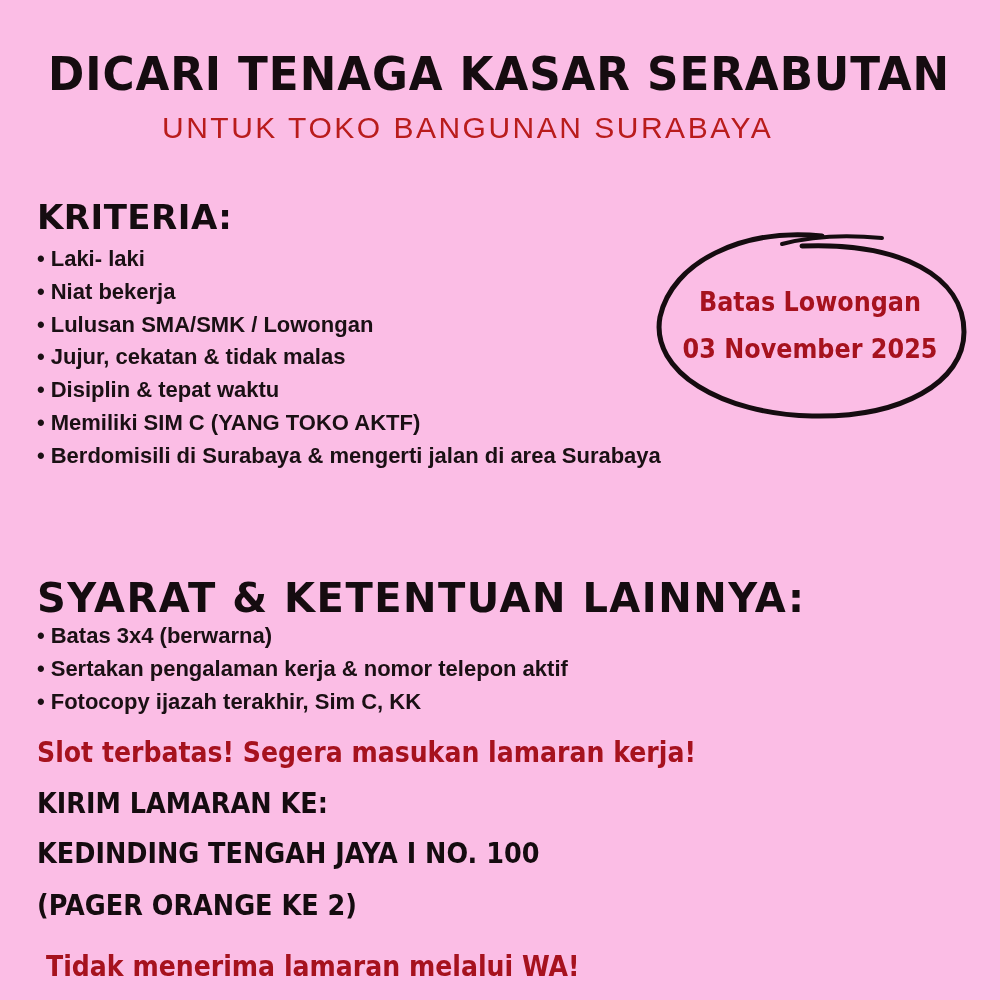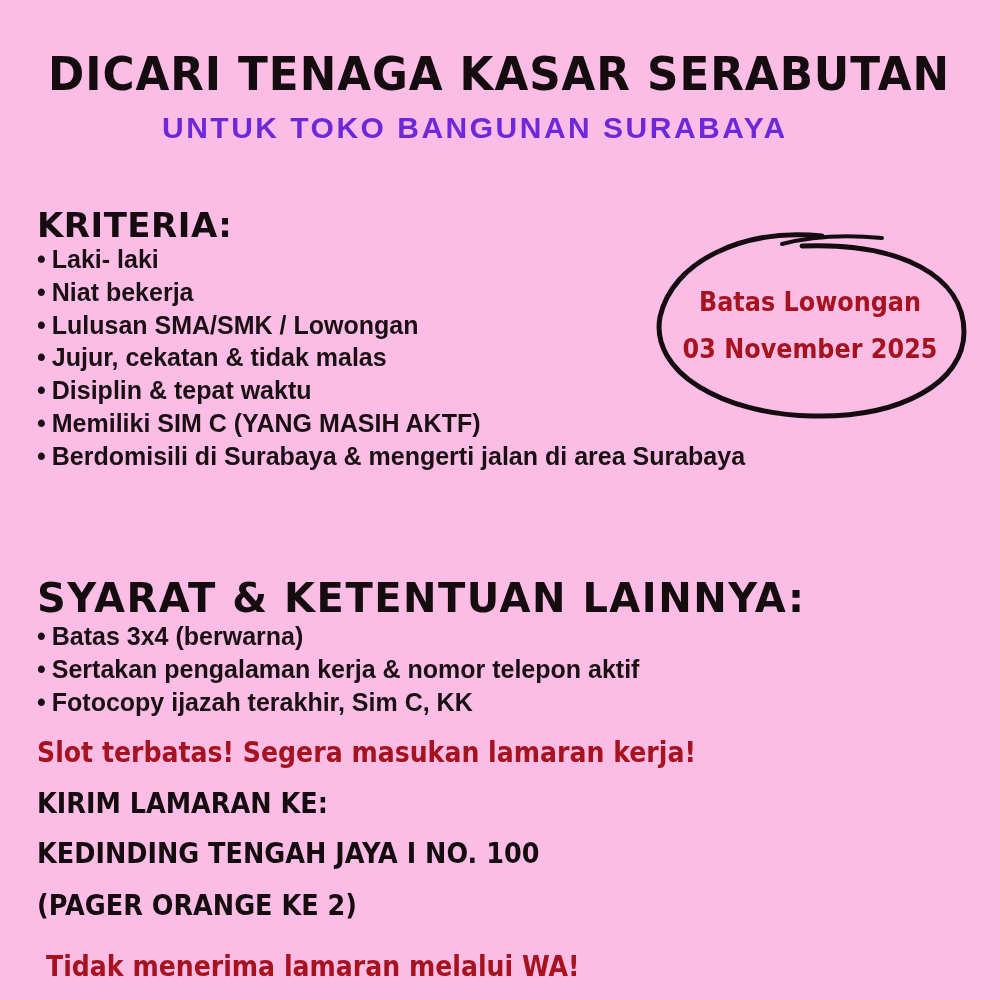--- a/index.html
+++ b/index.html
@@ -12,33 +12,33 @@
   }
   .title {
     position:absolute; left:48px; top:46px;
     font-family:"DejaVu Sans", sans-serif; font-weight:bold;
     font-size:47px; letter-spacing:1px; color:#150c10;
     transform:scaleX(0.93); transform-origin:left top;
     white-space:nowrap;
   }
   .subtitle {
     position:absolute; left:162px; top:111px;
-    font-family:"Liberation Sans", sans-serif; font-weight:bold;
-    font-size:30px; letter-spacing:2.5px; color:#6d28d9; white-space:nowrap;
+    font-family:"Liberation Sans", sans-serif; font-weight:normal;
+    font-size:30px; letter-spacing:2.5px; color:#b91c1c; white-space:nowrap;
   }
   .heading {
     position:absolute; font-family:"DejaVu Sans", sans-serif; font-weight:bold;
     color:#150c10; white-space:nowrap; letter-spacing:0.5px;
   }
-  .h-kriteria { left:37px; top:197px; font-size:34px;margin-top:8px; }
+  .h-kriteria { left:37px; top:197px; font-size:34px; }
   .h-syarat { left:37px; top:575px; font-size:40px; letter-spacing:1.5px; }
   ul.list { position:absolute; margin:0; padding:0; list-style:none; }
   ul.list li {
     font-family:"Liberation Sans", sans-serif; font-weight:bold;
-    font-size:25px; line-height:32.8px; color:#1a1014; white-space:nowrap;
+    font-size:22px; line-height:32.8px; color:#1a1014; white-space:nowrap;
   }
   ul.list li::before { content:"\2022"; margin-right:6px; }
   .l-kriteria { left:37px; top:243px; }
   .l-syarat { left:37px; top:620px; }
   .badge {
     position:absolute; left:652px; top:222px; width:316px; height:200px;
   }
   .badge svg { position:absolute; left:0; top:0; }
   .badge .line {
     position:absolute; left:0; width:100%; text-align:center;
@@ -69,21 +69,21 @@
 <div class="title">DICARI TENAGA KASAR SERABUTAN</div>
 <div class="subtitle">UNTUK TOKO BANGUNAN SURABAYA</div>
 
 <div class="heading h-kriteria">KRITERIA:</div>
 <ul class="list l-kriteria">
   <li>Laki- laki</li>
   <li>Niat bekerja</li>
   <li>Lulusan SMA/SMK / Lowongan</li>
   <li>Jujur, cekatan &amp; tidak malas</li>
   <li>Disiplin &amp; tepat waktu</li>
-  <li>Memiliki SIM C (YANG MASIH AKTF)</li>
+  <li>Memiliki SIM C (YANG TOKO AKTF)</li>
   <li>Berdomisili di Surabaya &amp; mengerti jalan di area Surabaya</li>
 </ul>
 
 <div class="badge">
   <svg width="316" height="200" viewBox="0 0 316 200">
     <path d="M 170 14 C 90 6, 20 40, 8 95 C -2 150, 70 192, 160 194 C 250 196, 312 160, 312 110 C 312 55, 250 20, 150 24" fill="none" stroke="#150c10" stroke-width="5" stroke-linecap="round"></path>
     <path d="M 130 22 C 160 14, 190 12, 230 16" fill="none" stroke="#150c10" stroke-width="4" stroke-linecap="round"></path>
   </svg>
   <div class="line l1">Batas Lowongan</div>
   <div class="line l2">03 November 2025</div>

